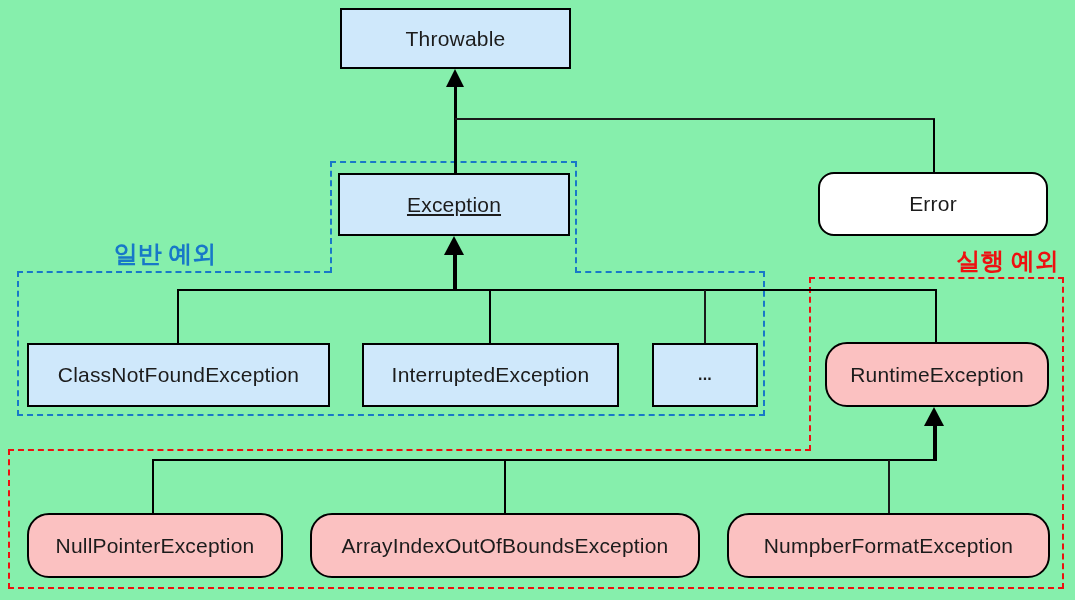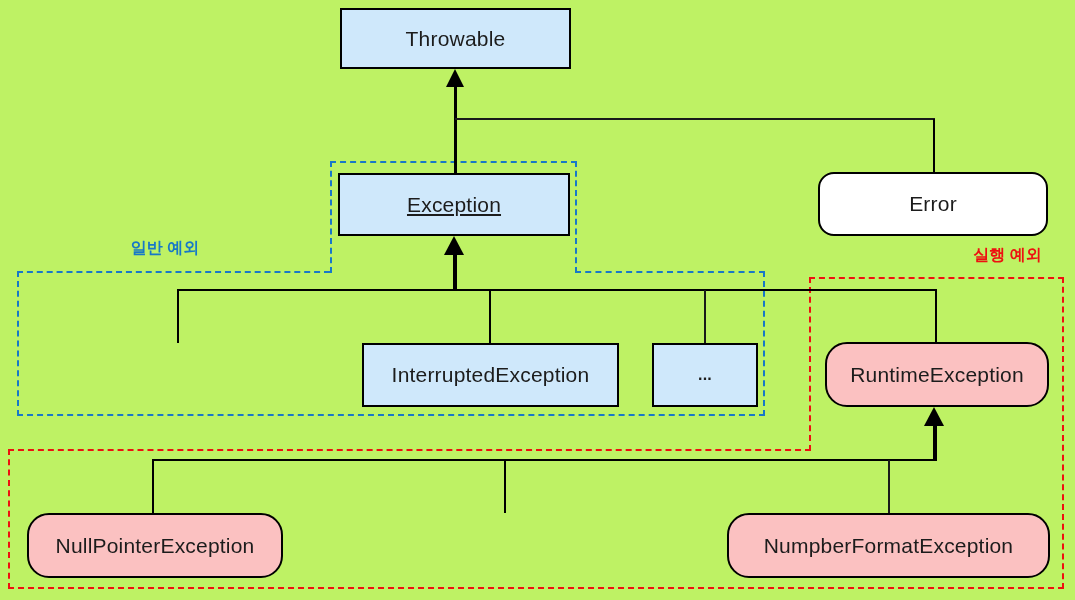--- a/index.html
+++ b/index.html
@@ -1,19 +1,19 @@
 <!DOCTYPE html>
 <html style="--box-blue: #cfe8fb; --box-pink: #fbc1c1; --dash-blue: #1878c8; --dash-red: #ee1010; --label-blue: #1778c8; --label-red: #ee1010; --line-black: #000000;"><head>
 <meta charset="utf-8">
 <style>
   html,body{margin:0;padding:0;background:#fff;}
   #canvas{
     position:relative;
     width:1075px;height:600px;
-    background:#bef264;
+    background:#86efac;
     font-family:"Liberation Sans", sans-serif;
     overflow:hidden;
   }
   .node{
     position:absolute;
     box-sizing:border-box;
     border:2px solid #000;
     display:flex;align-items:center;justify-content:center;
     font-size:21px;color:#1c1c1c;
     letter-spacing:0.2px;
@@ -34,21 +34,21 @@
   .arrow-up.big{
     border-left-width:10px;border-right-width:10px;border-bottom-width:19px;
   }
   .dseg{position:absolute;box-sizing:border-box;}
   .dseg.blue-t{border-top:2px dashed var(--dash-blue,#1878c8);}
   .dseg.blue-l{border-left:2px dashed var(--dash-blue,#1878c8);}
   .dseg.red-t{border-top:2px dashed var(--dash-red,#ee1010);}
   .dseg.red-l{border-left:2px dashed var(--dash-red,#ee1010);}
   .glabel{
     position:absolute;
-    font-size:16px;font-weight:600;
+    font-size:24px;font-weight:600;
     text-align:center;white-space:nowrap;
   }
   .glabel.blue{color:var(--label-blue,#1778c8);}
   .glabel.red{color:var(--label-red,#ee1010);}
 </style>
 </head>
 <body>
 
 <div id="canvas">
 
@@ -90,32 +90,38 @@
 
   <div class="node blue" style="left:340px;top:8px;width:231px;height:61px;">
       <span>Throwable</span>
     </div>
   <div class="node blue" style="left:338px;top:173px;width:232px;height:63px;text-decoration:underline;">
       <span>Exception</span>
     </div>
   <div class="node white" style="left:818px;top:172px;width:230px;height:64px;border-radius:16px;">
       <span>Error</span>
     </div>
+  <div class="node blue" style="left:27px;top:343px;width:303px;height:64px;">
+      <span>ClassNotFoundException</span>
+    </div>
   <div class="node blue" style="left:362px;top:343px;width:257px;height:64px;">
       <span>InterruptedException</span>
     </div>
   <div class="node blue ellipsis" style="left:652px;top:343px;width:106px;height:64px;">
       <span>...</span>
     </div>
   <div class="node pink" style="left:825px;top:342px;width:224px;height:65px;">
       <span>RuntimeException</span>
     </div>
   <div class="node pink" style="left:27px;top:513px;width:256px;height:65px;">
       <span>NullPointerException</span>
     </div>
+  <div class="node pink" style="left:310px;top:513px;width:390px;height:65px;">
+      <span>ArrayIndexOutOfBoundsException</span>
+    </div>
   <div class="node pink" style="left:727px;top:513px;width:323px;height:65px;">
       <span>NumpberFormatException</span>
     </div>
 
   <div class="glabel blue" style="left:100px;top:238px;width:130px;">일반 예외</div>
   <div class="glabel red" style="left:950px;top:245px;width:115px;">실행 예외</div>
 
 </div>
 
 </body></html>

